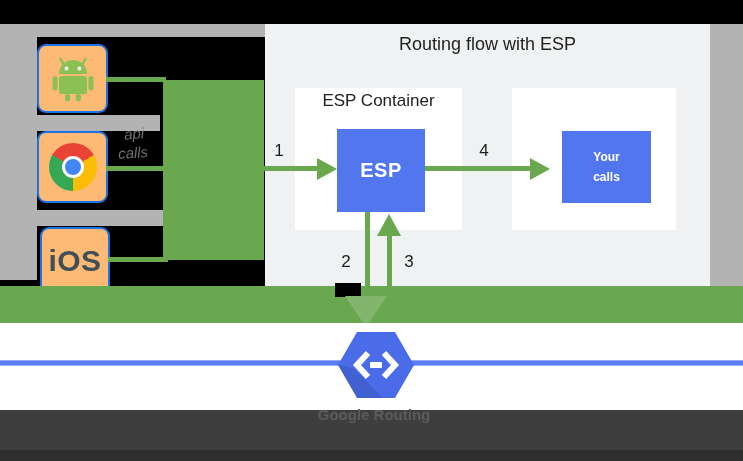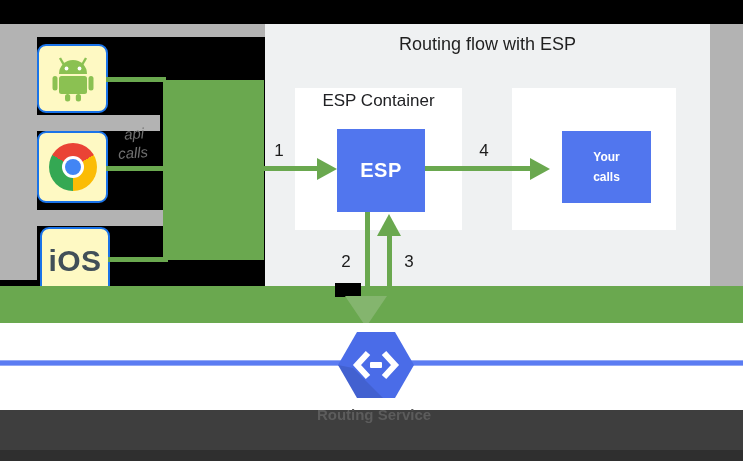--- a/index.html
+++ b/index.html
@@ -7,21 +7,21 @@
     position:relative;width:743px;height:461px;background:#000;overflow:hidden;
     font-family:"Liberation Sans", sans-serif;
     padding-left:21px;
   }
   .abs{position:absolute;}
   .gray{background:#b3b3b3;}
   .green{background:#6aa84f;}
   .panel{background:#eff1f2;}
   .whitebox{background:#ffffff;}
   .client-box{
-    background:#fef9c3;border:2px solid #1a73e8;border-radius:9px;
+    background:#fdba74;border:2px solid #1a73e8;border-radius:9px;
     box-shadow:2px 2px 0 rgba(0,0,0,0.35);
     display:flex;align-items:center;justify-content:center;
   }
   .diagram-title{font-size:18px;color:#1f1f1f;text-align:center;}
   .container-title{font-size:17px;color:#202124;text-align:center;}
   .blue-box{
     background:#5176ee;color:#fff;display:flex;flex-direction:column;
     align-items:center;justify-content:center;font-weight:bold;
   }
   .step-num{font-size:17px;color:#1c1c1c;text-align:center;width:22px;}
@@ -133,16 +133,16 @@
     <g stroke="#ffffff" stroke-width="6" fill="none">
       <path d="M31 27 L20 39 L31 51"></path>
       <path d="M47 27 L58 39 L47 51"></path>
     </g>
     <rect x="33" y="36" width="12" height="6" rx="1" fill="#ffffff"></rect>
   </svg>
 
   <div class="abs footer-band" style="left:0px;top:410px;width:743px;height:51px;"></div>
   <div class="abs" style="left:0px;top:450px;width:743px;height:11px;background:#2f2f2f;"></div>
   <div class="abs footer-caption" style="left:274px;top:406px;width:200px;">
-    <div>Routing Service</div>
+    <div>Google Routing</div>
   </div>
 
 </div>
 
 </body></html>

